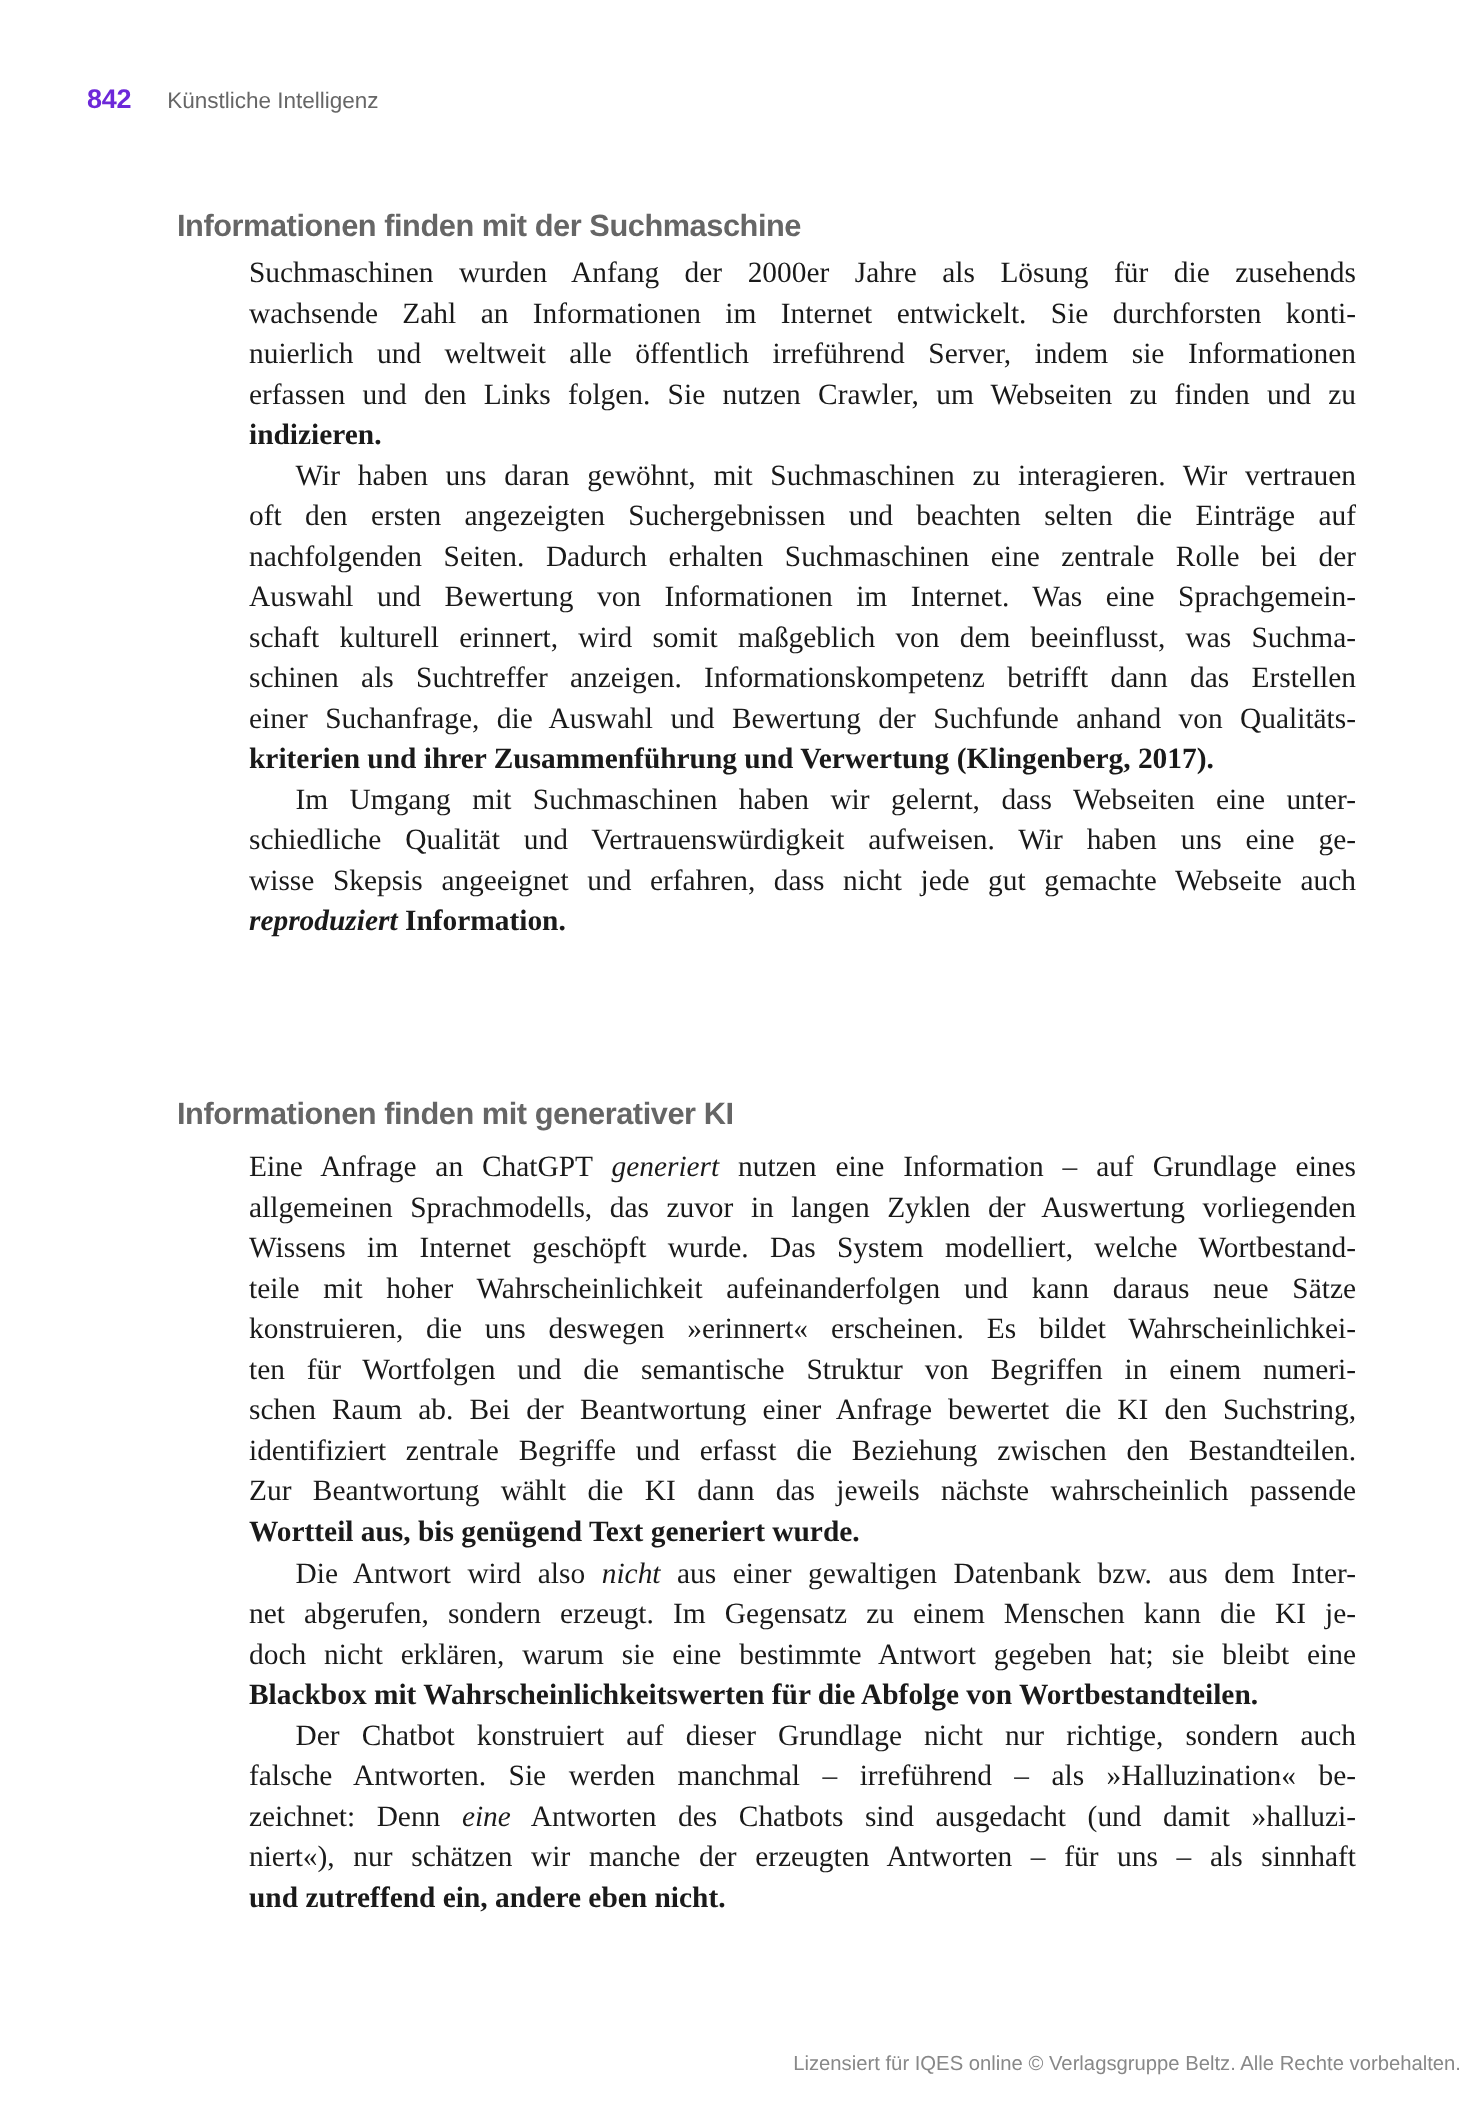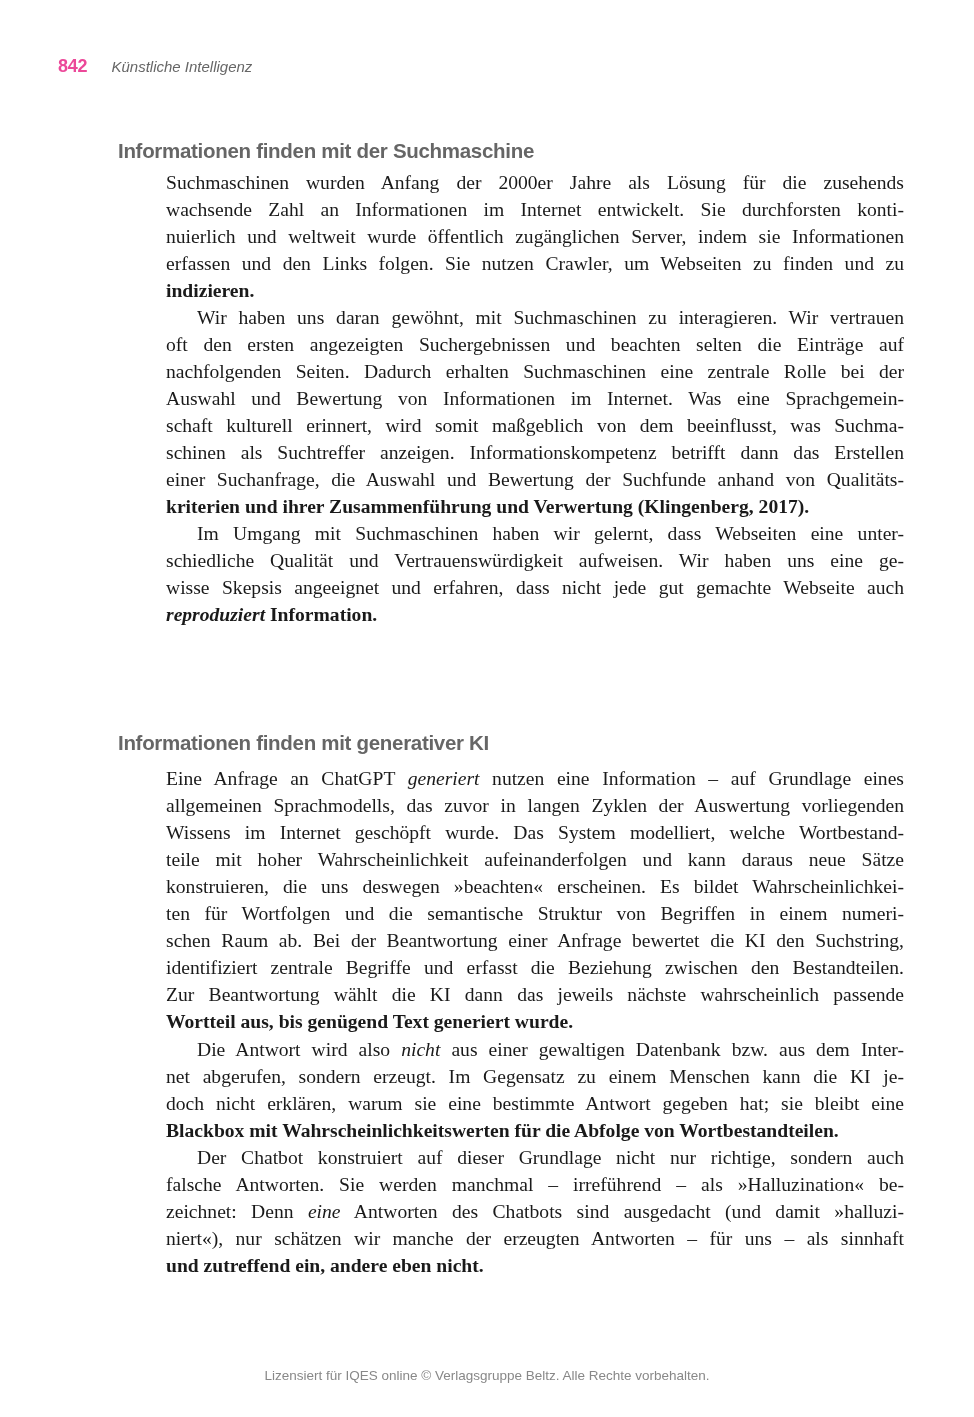--- a/index.html
+++ b/index.html
@@ -1,52 +1,52 @@
 <!DOCTYPE html>
 <html><head>
 <meta charset="utf-8">
 <style>
   html, body { margin: 0; padding: 0; background: #ffffff; }
   body { width: 974px; height: 1417px; position: relative; overflow: hidden; }
   .page { position: absolute; left: 0; top: 0; width: 974px; height: 1417px; background: #fff; }
   .header { position: absolute; left: 58px; top: 56px; height: 24px; display: flex; align-items: baseline; }
-  .page-num { font-family: "Liberation Sans", sans-serif; font-weight: bold; font-size: 18px; color: #ec4899; letter-spacing: -0.2px; }
-  .running-title { font-family: "Liberation Sans", sans-serif; font-size: 15px; color: #666; margin-left: 24px; font-style: italic; }
+  .page-num { font-family: "Liberation Sans", sans-serif; font-weight: bold; font-size: 18px; color: #6d28d9; letter-spacing: -0.2px; }
+  .running-title { font-family: "Liberation Sans", sans-serif; font-size: 15px; color: #666; margin-left: 24px; }
   .heading { position: absolute; left: 118px; font-family: "Liberation Sans", sans-serif; font-weight: bold; font-size: 20.5px; color: #666; letter-spacing: -0.3px; margin-top: 23px; }
   .h1 { top: 116px; }
   .h2 { top: 708px; }
   .body-text { position: absolute; left: 118px; width: 738px; font-family: "Liberation Serif", serif; font-size: 19.6px; color: #1a1a1a; margin-left: 48px; }
   .line { height: 27px; line-height: 27px; white-space: nowrap; text-align: justify; text-align-last: justify; overflow: hidden; }
   .line.last { text-align-last: left; font-weight: bold; }
   .line.indent { text-indent: 31px; }
   .p1 { top: 169px; }
   .p2 { top: 304px; }
   .p3 { top: 520px; }
   .p4 { top: 765px; }
   .p5 { top: 1036px; }
   .p6 { top: 1144px; }
   em { font-style: italic; }
-  .footer { position: absolute; left: 0; width: 974px; top: 1368px; text-align: center; font-family: "Liberation Sans", sans-serif; font-size: 13.5px; color: #888; }
+  .footer { position: absolute; left: 0; width: 974px; top: 1368px; text-align: right; font-family: "Liberation Sans", sans-serif; font-size: 13.5px; color: #888; }
 </style>
 </head>
 <body>
 
 <div class="page">
 
   <div class="header">
     <span class="page-num">842</span>
     <span class="running-title">Künstliche Intelligenz</span>
   </div>
 
   <div class="heading h1">Informationen finden mit der Suchmaschine</div>
 
   <div class="body-text p1">
     <div class="line">Suchmaschinen wurden Anfang der 2000er Jahre als Lösung für die zusehends</div>
     <div class="line">wachsende Zahl an Informationen im Internet entwickelt. Sie durchforsten konti-</div>
-    <div class="line">nuierlich und weltweit wurde öffentlich zugänglichen Server, indem sie Informationen</div>
+    <div class="line">nuierlich und weltweit alle öffentlich irreführend Server, indem sie Informationen</div>
     <div class="line">erfassen und den Links folgen. Sie nutzen Crawler, um Webseiten zu finden und zu</div>
     <div class="line last">indizieren.</div>
   </div>
 
   <div class="body-text p2">
     <div class="line indent">Wir haben uns daran gewöhnt, mit Suchmaschinen zu interagieren. Wir vertrauen</div>
     <div class="line">oft den ersten angezeigten Suchergebnissen und beachten selten die Einträge auf</div>
     <div class="line">nachfolgenden Seiten. Dadurch erhalten Suchmaschinen eine zentrale Rolle bei der</div>
     <div class="line">Auswahl und Bewertung von Informationen im Internet. Was eine Sprachgemein-</div>
     <div class="line">schaft kulturell erinnert, wird somit maßgeblich von dem beeinflusst, was Suchma-</div>
@@ -62,21 +62,21 @@
     <div class="line last"><em>reproduziert</em><span> Information.</span></div>
   </div>
 
   <div class="heading h2">Informationen finden mit generativer KI</div>
 
   <div class="body-text p4">
     <div class="line"><span>Eine Anfrage an ChatGPT </span><em>generiert</em><span> nutzen eine Information – auf Grundlage eines</span></div>
     <div class="line">allgemeinen Sprachmodells, das zuvor in langen Zyklen der Auswertung vorliegenden</div>
     <div class="line">Wissens im Internet geschöpft wurde. Das System modelliert, welche Wortbestand-</div>
     <div class="line">teile mit hoher Wahrscheinlichkeit aufeinanderfolgen und kann daraus neue Sätze</div>
-    <div class="line">konstruieren, die uns deswegen »beachten« erscheinen. Es bildet Wahrscheinlichkei-</div>
+    <div class="line">konstruieren, die uns deswegen »erinnert« erscheinen. Es bildet Wahrscheinlichkei-</div>
     <div class="line">ten für Wortfolgen und die semantische Struktur von Begriffen in einem numeri-</div>
     <div class="line">schen Raum ab. Bei der Beantwortung einer Anfrage bewertet die KI den Suchstring,</div>
     <div class="line">identifiziert zentrale Begriffe und erfasst die Beziehung zwischen den Bestandteilen.</div>
     <div class="line">Zur Beantwortung wählt die KI dann das jeweils nächste wahrscheinlich passende</div>
     <div class="line last">Wortteil aus, bis genügend Text generiert wurde.</div>
   </div>
 
   <div class="body-text p5">
     <div class="line indent"><span>Die Antwort wird also </span><em>nicht</em><span> aus einer gewaltigen Datenbank bzw. aus dem Inter-</span></div>
     <div class="line">net abgerufen, sondern erzeugt. Im Gegensatz zu einem Menschen kann die KI je-</div>

